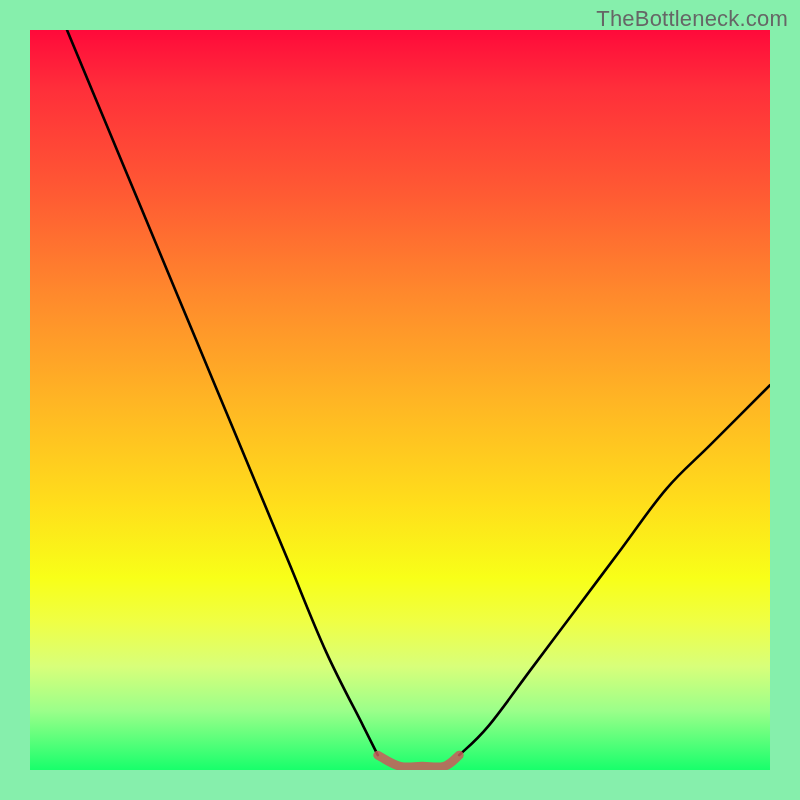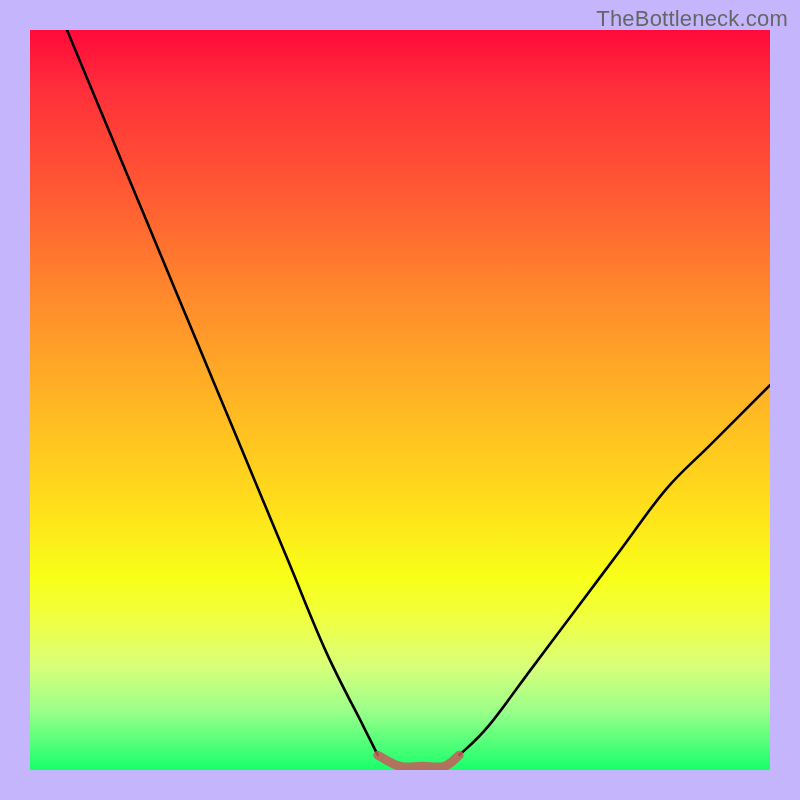--- a/index.html
+++ b/index.html
@@ -8,21 +8,21 @@
     width: 800px;
     height: 800px;
     background: #000;
     font-family: Arial, Helvetica, sans-serif;
     overflow: hidden;
   }
   .stage {
     position: relative;
     width: 800px;
     height: 800px;
-    background: #c4b5fd;
+    background: #86efac;
   }
   .watermark {
     position: absolute;
     top: 6px;
     right: 12px;
     color: #666;
     font-size: 22px;
     font-weight: 500;
     letter-spacing: 0.2px;
     user-select: none;

